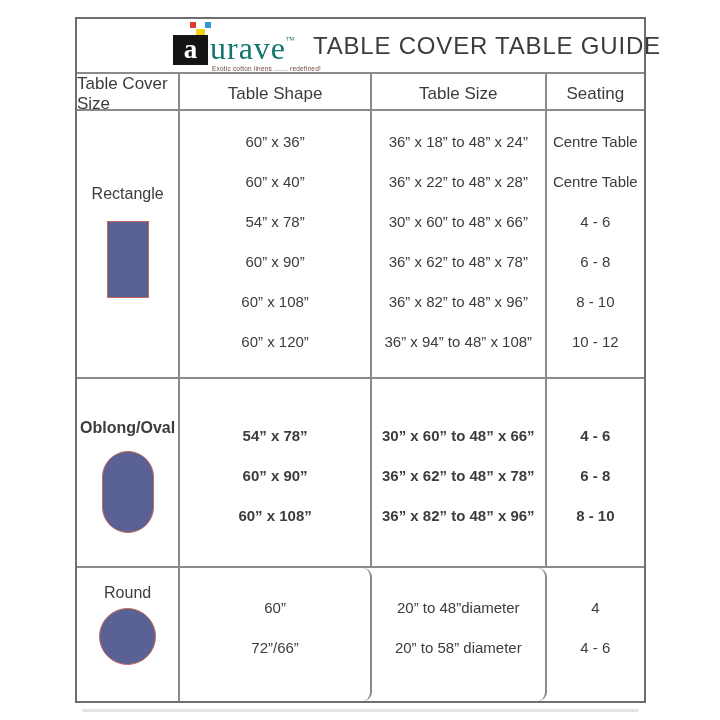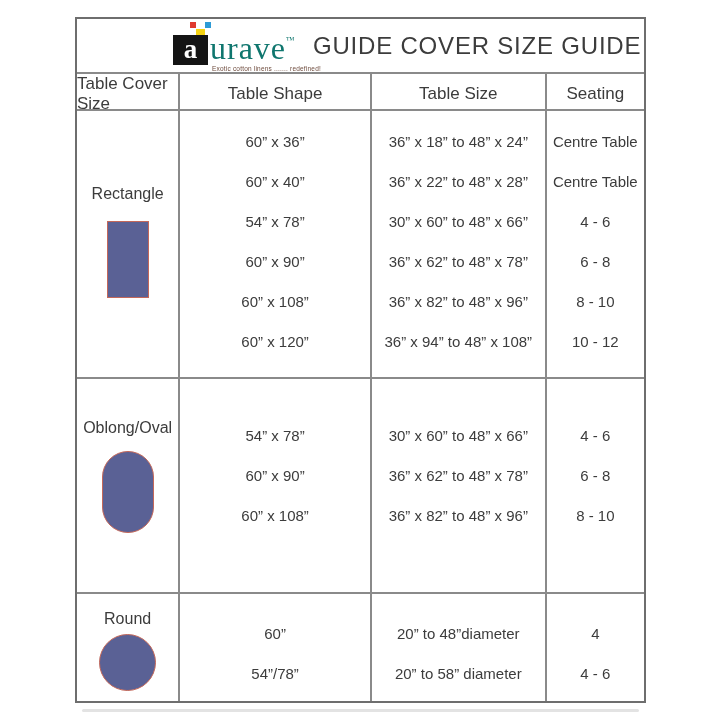--- a/index.html
+++ b/index.html
@@ -30,41 +30,41 @@
 
   
   .colheads, .sec { display:grid; grid-template-columns:104fr 193fr 176fr 98fr; }
   .colheads { height:37px; border-bottom:2px solid #8a8a8a; }
   .hcell { display:flex; align-items:center; justify-content:center; font-size:17px;
            color:#3c3c3c; border-right:2px solid #8a8a8a; }
   .hcell:last-child { border-right:none;text-align:right; }
 
   .sec { border-bottom:2px solid #8a8a8a; }
   .sec-rect   { height:268px; }
-  .sec-oblong { height:215px; }
+  .sec-oblong { height:189px;font-weight:bold; }
   .sec-round  { flex:1; border-bottom:none; }
   .cell { border-right:2px solid #8a8a8a; min-width:0; }
   .cell:last-child { border-right:none; }
 
   
   .shape-cell { display:flex; flex-direction:column; align-items:center; }
   .shape-label { font-size:16px; color:#3c3c3c; line-height:18px; }
   .sec-rect   .shape-label { margin-top:74px; }
   .sec-oblong .shape-label { margin-top:40px; }
   .sec-round  .shape-label { margin-top:16px; }
   .shape { background:var(--shape-fill); border:1px solid var(--shape-border); }
   .rect-shape   { width:42px; height:77px; margin-top:18px; }
   .oval-shape   { width:52px; height:82px; margin-top:14px; border-radius:26px; }
   .circle-shape { width:57px; height:57px; margin-top:6px;  border-radius:50%; }
 
   
   .data-col { display:flex; flex-direction:column; }
   .sec-rect   .data-col { padding-top:10px; }
   .sec-oblong .data-col { padding-top:36px; }
-  .sec-round  .data-col { padding-top:19px; }
+  .sec-round  .data-col { padding-top:19px;border-radius:9px; }
   .row { height:40px; display:flex; align-items:center; justify-content:center;
          font-size:15px; color:#3c3c3c; white-space:nowrap; }
 
   .shadow { position:absolute; left:82px; top:709px; width:557px; height:3px;
             background:#e3e3e3; border-radius:2px; }
 </style>
 </head>
 <body>
 
 <div class="page">
@@ -74,21 +74,21 @@
       <div class="logo">
         <span class="sq sq-red"></span>
         <span class="sq sq-blue"></span>
         <span class="sq sq-yellow"></span>
         <span class="logo-box">
           <span>a</span>
         </span>
         <span class="logo-rest"><span>urave</span><span class="logo-tm">™</span></span>
         <span class="tagline">Exotic cotton linens ....... redefined!</span>
       </div>
-      <div class="title">GUIDE COVER SIZE GUIDE</div>
+      <div class="title">TABLE COVER TABLE GUIDE</div>
     </div>
 
     <div class="colheads">
       <div class="hcell">Table Cover Size</div>
       <div class="hcell">Table Shape</div>
       <div class="hcell">Table Size</div>
       <div class="hcell">Seating</div>
     </div>
 
     <section class="sec sec-rect">
@@ -144,21 +144,21 @@
       </div>
     </section>
 
     <section class="sec sec-round">
       <div class="cell shape-cell">
         <div class="shape-label">Round</div>
         <div class="shape circle-shape"></div>
       </div>
       <div class="cell data-col">
         <div class="row">60”</div>
-        <div class="row">54”/78”</div>
+        <div class="row">72”/66”</div>
       </div>
       <div class="cell data-col">
         <div class="row">20” to 48”diameter</div>
         <div class="row">20” to 58” diameter</div>
       </div>
       <div class="cell data-col">
         <div class="row">4</div>
         <div class="row">4 - 6</div>
       </div>
     </section>

